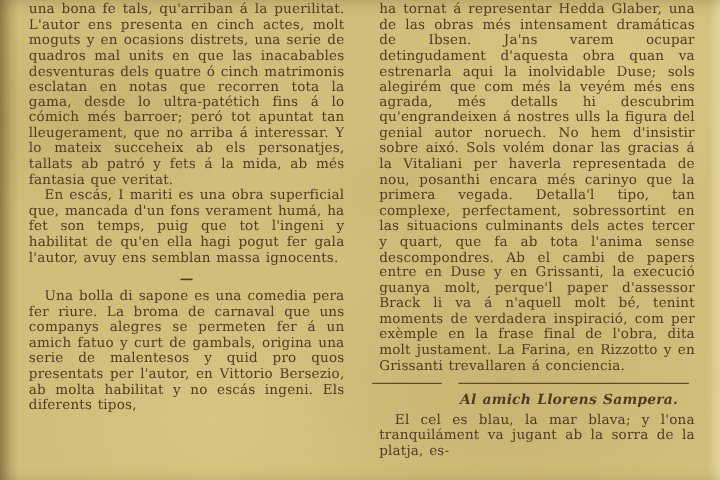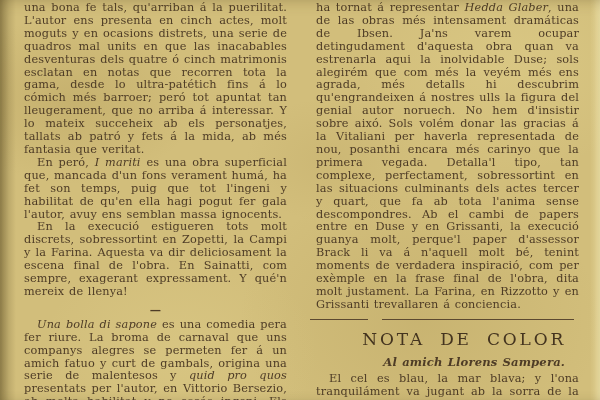--- a/index.html
+++ b/index.html
@@ -43,21 +43,21 @@
   .col{
     width:271px;
     font-size:11.3px;
     line-height:12.9px;
     text-align:justify;
     letter-spacing:.15px;
     word-spacing:.9px;
   }
   .para{text-align:justify;}
   .para.indent{text-indent:13px;}
-  .it{font-style:italic;}
+  .it{}
   .sep{text-align:center;line-height:12px;margin:5px 0 3px 0;font-weight:bold;letter-spacing:0;}
   .sig{
     font-variant:small-caps;
     font-variant-caps:small-caps;
     letter-spacing:1.4px;
     text-align:right;
     padding-right:36px;
     margin-top:3px;
     font-size:11.5px;
   }
@@ -84,31 +84,29 @@
     font-weight:bold;
   }
   .ded + .para{margin-top:4px;}
 </style>
 </head>
 <body>
 
 <div class="page">
   <div class="col">
       <div class="para"><span class="">una bona fe tals, qu'arriban á la puerilitat. L'autor ens presenta en cinch actes, molt moguts y en ocasions distrets, una serie de quadros mal units en que las inacabables desventuras dels quatre ó cinch matrimonis esclatan en notas que recorren tota la gama, desde lo ultra-patétich fins á lo cómich més barroer; peró tot apuntat tan lleugerament, que no arriba á interessar. Y lo mateix succeheix ab els personatjes, tallats ab patró y fets á la mida, ab més fantasia que veritat.</span></div>
-      <div class="para indent"><span class="">En peró, </span><span class="it">I mariti</span><span class=""> es una obra superficial que, mancada d'un fons verament humá, ha fet son temps, puig que tot l'ingeni y habilitat de qu'en ella hagi pogut fer gala l'autor, avuy ens semblan massa ignocents.</span></div>
-      <div class="para indent"><span class="">En la execució estigueren tots molt discrets, sobressortint en Zopetti, la Campi y la Farina. Aquesta va dir deliciosament la escena final de l'obra. En Sainatti, com sempre, exagerant expressament. Y qué'n mereix de llenya!</span></div>
+      <div class="para indent"><span class="">En escás, </span><span class="it">I mariti</span><span class=""> es una obra superficial que, mancada d'un fons verament humá, ha fet son temps, puig que tot l'ingeni y habilitat de qu'en ella hagi pogut fer gala l'autor, avuy ens semblan massa ignocents.</span></div>
       <div class="sep">—</div>
       <div class="para indent"><span class="it">Una bolla di sapone</span><span class=""> es una comedia pera fer riure. La broma de carnaval que uns companys alegres se permeten fer á un amich fatuo y curt de gambals, origina una serie de malentesos y </span><span class="it">quid pro quos</span><span class=""> presentats per l'autor, en Vittorio Bersezio, ab molta habilitat y no escás ingeni. Els diferents tipos,</span></div>
     </div>
   <div class="col">
       <div class="para"><span class="">ha tornat á representar </span><span class="it">Hedda Glaber</span><span class="">, una de las obras més intensament dramáticas de Ibsen. Ja'ns varem ocupar detingudament d'aquesta obra quan va estrenarla aqui la inolvidable Duse; sols alegirém que com més la veyém més ens agrada, més detalls hi descubrim qu'engrandeixen á nostres ulls la figura del genial autor noruech. No hem d'insistir sobre aixó. Sols volém donar las gracias á la Vitaliani per haverla representada de nou, posanthi encara més carinyo que la primera vegada. Detalla'l tipo, tan complexe, perfectament, sobressortint en las situacions culminants dels actes tercer y quart, que fa ab tota l'anima sense descompondres. Ab el cambi de papers entre en Duse y en Grissanti, la execució guanya molt, perque'l paper d'assessor Brack li va á n'aquell molt bé, tenint moments de verdadera inspiració, com per exèmple en la frase final de l'obra, dita molt justament. La Farina, en Rizzotto y en Grissanti trevallaren á conciencia.</span></div>
       <div class="rule">
         <span class="r1"></span>
         <span class="r2"></span>
       </div>
-      <div class="head">NOTA DE COLOR</div>
       <div class="ded">Al amich Llorens Sampera.</div>
       <div class="para indent"><span class="">El cel es blau, la mar blava; y l'ona tranquiláment va jugant ab la sorra de la platja, es-</span></div>
     </div>
 </div>
 <div class="edge-left"></div>
 <div class="edge-right"></div>
 <div class="vignette"></div>
 
 </body></html>

